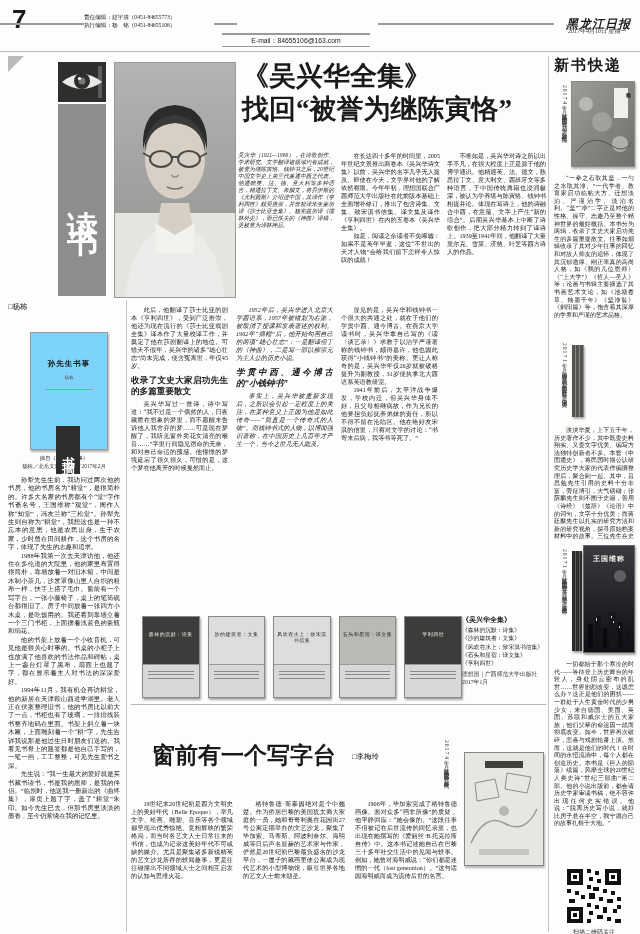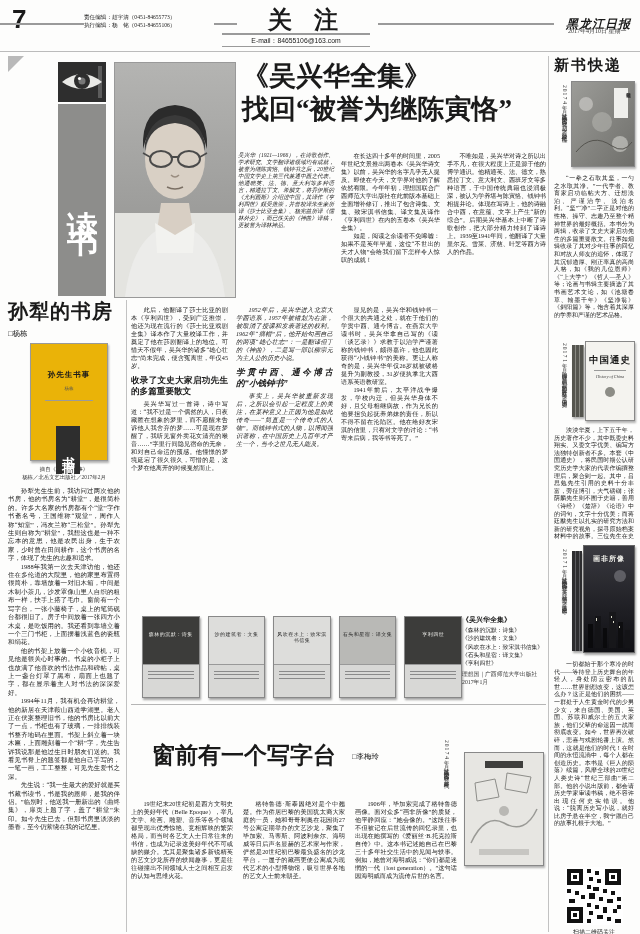--- a/index.html
+++ b/index.html
@@ -25,21 +25,20 @@
 </head>
 <body>
 
 <div class="abs" style="left:0;top:0;width:640px;height:52px;">
   <div class="abs" style="left:12px;top:4px;font-size:26px;font-weight:bold;font-family:'Liberation Sans',sans-serif;">7</div>
   <div class="abs hairline" style="left:0;top:23px;width:237px;height:1.5px;"></div>
   <div class="abs" style="left:84px;top:13px;width:130px;background:#fdfdfc;font-size:5.6px;line-height:8px;">
     <div>责任编辑：赵宇清（0451-84655773）</div>
     <div>执行编辑：杨　铭（0451-84655106）</div>
   </div>
-  <div class="abs" style="left:268px;top:4px;width:110px;font-size:24px;font-weight:bold;letter-spacing:8px;">关  注</div>
   <div class="abs hairline" style="left:222px;top:33px;width:148px;height:1.5px;"></div>
   <div class="abs" style="left:222px;top:36px;width:148px;text-align:center;font-size:6.8px;font-family:'Liberation Sans',sans-serif;">E-mail：84655106@163.com</div>
   <div class="abs hairline" style="left:222px;top:46px;width:148px;height:1px;"></div>
   <div class="abs hairline" style="left:378px;top:23px;width:176px;height:1.5px;"></div>
   <div class="abs" style="left:566px;top:16px;font-size:12px;font-weight:bold;font-style:italic;font-family:'DejaVu Serif',serif;letter-spacing:1px;">黑龙江日报</div>
   <div class="abs" style="left:568px;top:27px;font-size:6px;color:#333;">2017年4月10日  星期一</div>
   <div class="abs hairline" style="left:0;top:51px;width:640px;height:1px;background:#bbb;"></div>
 </div>
 
 <div class="abs" style="left:8px;top:56px;width:0;height:0;border-top:16px solid #b9b9b9;border-right:16px solid transparent;"></div>
@@ -198,24 +197,23 @@
     </div>
   <div class="small" style="width:102px;overflow:hidden;">
       <p>格特鲁德·斯泰因绝对是个中翘楚。作为侨居巴黎的美国犹太裔大家庭的一员，她和哥哥利奥在花园街27号公寓定期举办的文艺沙龙，聚集了毕加索、马蒂斯、阿波利奈尔、海明威等日后声名显赫的艺术家与作家，俨然是20世纪初巴黎最负盛名的沙龙平台，一屋子的藏画更使公寓成为现代艺术的小型博物馆，吸引世界各地的艺文人士前来朝圣。</p>
     </div>
   <div class="small" style="width:102px;overflow:hidden;">
       <p>1906年，毕加索完成了格特鲁德画像。面对众多“画非所像”的质疑，他平静回应：“她会像的。”这段往事不但被记在后世流传的回忆录里，也出现在她撰写的《爱丽丝·B.托克拉斯自传》中。这本书记述她自己在巴黎三十多年社交生活中的见闻与轶事。例如，她曾对海明威说：“你们都是迷惘的一代（lost generation）。”这句话因海明威而成为流传后世的名言。</p>
     </div>
 </div>
 
 <div class="abs" style="left:8px;top:298px;width:112px;height:634px;">
-  <div style="font-size:20px;font-weight:bold;letter-spacing:1px;">孙犁的书房</div>
   <div class="byline" style="margin-top:4px;">□杨栋</div>
 
-  <div style="position:relative;margin:4px 0 0 22px;width:76px;height:116px;background:#eab308;border:1px solid #999;box-shadow:1px 2px 2px rgba(0,0,0,.3);">
+  <div style="position:relative;margin:20px 0 0 22px;width:76px;height:116px;background:#7dd3fc;border:1px solid #999;box-shadow:1px 2px 2px rgba(0,0,0,.3);">
     <div style="position:absolute;left:0;top:26px;width:100%;text-align:center;font-size:7.5px;font-weight:bold;letter-spacing:1px;">孙先生书事</div>
     <div style="position:absolute;left:0;top:42px;width:100%;text-align:center;font-size:4.5px;color:#555;">杨栋</div>
     <div class="hairline" style="position:absolute;left:14px;top:56px;width:48px;height:1px;"></div>
     <div style="position:absolute;left:34px;bottom:8px;width:8px;height:8px;border:1px solid #9a9a96;border-radius:50%;"></div>
   </div>
 
   <div style="position:absolute;left:48px;top:128px;width:24px;height:48px;background:#2e2e2e;color:#fff;display:flex;align-items:center;justify-content:center;">
     <span style="writing-mode:vertical-rl;font-size:13px;font-weight:bold;letter-spacing:4px;font-family:'Liberation Sans',sans-serif;">书摘</span>
   </div>
 
@@ -256,26 +254,20 @@
       <div style="position:absolute;right:3px;top:7px;writing-mode:vertical-rl;font-size:4.6px;color:#333;background:rgba(255,255,255,.0);">聚珍居忆往</div>
     </div>
   </div>
   <div class="xsmall" style="margin-top:6px;height:160px;overflow:hidden;font-size:6px;line-height:7.6px;">
     <p>“一拳之石取其坚，一勺之水取其净。”一代学者、教育家启功临帖大方、迁想淡泊、严谨治学、淡泊名利。“坚”“净”二字正是对他的性格、操守、志趣乃至整个精神世界的最好概括。本书分为两辑，收录了文史大家启功先生的多篇重要散文。往事如烟辑收录了其对少年往事的回忆和对故人师友的追怀，体现了其沉郁遒厚、刚正率真的高尚人格，如《我的几位恩师》《“上大学”》《哲人—圣人》等；论画与书辑主要摘选了其书画艺术文论，如《池塘春草、翰墨千年》《坚净翁》《斜阳篇》等，饱含着其深厚的学养和严谨的艺术品格。</p>
   </div>
 
   <div style="position:relative;height:80px;margin-top:6px;">
     <div class="vcap" style="position:absolute;left:0;top:2px;height:76px;width:14px;">2017年1月  台海出版社  吕思勉 张荫麟 蒋廷黻 著  《中国通史》</div>
     <div style="position:absolute;left:18px;top:4px;width:12px;height:72px;background:repeating-linear-gradient(90deg,#55554f 0,#55554f 3px,#8a8a84 3px,#8a8a84 4px);box-shadow:1px 2px 2px rgba(0,0,0,.3);"></div>
-    <div style="position:absolute;left:31px;top:0;width:48px;height:78px;background:#f4f3ef;border:1px solid #888;box-shadow:1px 2px 2px rgba(0,0,0,.3);text-align:center;">
-      <div style="margin-top:12px;font-size:9.5px;font-weight:bold;letter-spacing:1px;">中国通史</div>
-      <div class="hairline" style="margin:3px auto 0;width:32px;height:1px;"></div>
-      <div style="margin-top:3px;font-size:4.2px;font-style:italic;color:#444;">History of China</div>
-      <div style="margin:8px auto 0;width:10px;height:10px;border-radius:50%;background:#8c8c86;"></div>
-    </div>
   </div>
   <div class="xsmall" style="margin-top:6px;height:112px;overflow:hidden;font-size:6px;line-height:7.6px;">
     <p>泱泱华夏，上下五千年，历史著作不少，其中既委史料翔实、又委文字优美、编写方法独特创新者不多。本套《中国通史》，将民国时期公认研究历史学大家的代表作编撰整理后，聚合到一起。其中，吕思勉先生引用的史料十分丰富，旁征博引，大气磅礴；张荫麟先生则不囿于史籍，善用《诗经》《楚辞》《论语》中的词句，文字十分优美；而蒋廷黻先生以扎实的研究方法和新的研究视角，探寻原始档案材料中的故事。三位先生在史学的编写上各有优点，聚合成套后，相信能够给予读者深刻而愉快的阅读体验。</p>
   </div>
 
   <div style="position:relative;height:110px;margin-top:6px;">
     <div class="vcap" style="position:absolute;left:0;top:4px;height:102px;width:14px;">2017年1月  江苏凤凰文艺出版社  ［英］肯·福莱特 著  《世界的凛冬》</div>
     <div style="position:absolute;left:18px;top:6px;width:10px;height:100px;background:repeating-linear-gradient(90deg,#2c2c2e 0,#2c2c2e 3px,#5c5c60 3px,#5c5c60 4px);box-shadow:1px 2px 2px rgba(0,0,0,.35);"></div>
     <div style="position:absolute;left:29px;top:0;width:50px;height:106px;border:1px solid #666;box-shadow:1px 2px 2px rgba(0,0,0,.35);overflow:hidden;">
       <svg width="50" height="106" viewBox="0 0 50 106" style="display:block;">
@@ -292,21 +284,21 @@
           <rect x="11" y="70" width="6" height="32" fill="#141417"></rect>
         <rect x="19" y="82" width="4" height="20" fill="#0a0a0c"></rect>
           <rect x="25" y="66" width="7" height="36" fill="#17171a"></rect>
         <rect x="34" y="76" width="5" height="26" fill="#0e0e10"></rect>
           <rect x="41" y="84" width="5" height="18" fill="#141417"></rect>
         <rect x="12" y="72" width="1" height="3" fill="#d8d8c8"></rect>
           <rect x="27" y="70" width="1" height="2" fill="#d8d8c8"></rect>
         <rect x="29" y="75" width="1" height="2" fill="#d8d8c8"></rect>
           <rect x="35" y="80" width="1" height="2" fill="#d8d8c8"></rect>
       </svg>
-      <div style="position:absolute;left:0;top:8px;width:100%;text-align:center;font-size:7px;font-weight:bold;color:#f0f0ea;letter-spacing:1px;">画非所像</div>
+      <div style="position:absolute;left:0;top:8px;width:100%;text-align:center;font-size:7px;font-weight:bold;color:#f0f0ea;letter-spacing:1px;">王国维称</div>
     </div>
   </div>
   <div class="xsmall" style="margin-top:6px;height:198px;overflow:hidden;font-size:6px;line-height:7.6px;">
     <p>一切都始于那个寒冷的时代——等待登上历史舞台的年轻人，身处阴云密布的乱世……世界剧烈改变，这该怎么办？这正是他们的困扰——一群处于人生黄金时代的少男少女，来自德国、美国、英国、苏联和威尔士的五大家族，他们父辈的命运因一战而彻底改变。如今，世界再次破碎，悲喜与戏剧轮番上演。然而，这就是他们的时代！在时间的永恒流淌中，每个人都在创造历史。本书是《巨人的陨落》续篇，风靡全球的20世纪人类史诗“世纪三部曲”第二部。他的小说出版前，都会请历史学家审读书稿，绝不容许出现任何史实错误。他说：“脱离历史写小说，就好比房子悬在半空，我宁愿自己的故事扎根于大地。”</p>
   </div>
 
   <div style="width:58px;height:58px;margin:8px auto 0;">
     <svg width="58" height="58" viewBox="0 0 29 29" style="display:block;">
       <rect width="29" height="29" fill="#fff"></rect>
       <g fill="#111">

